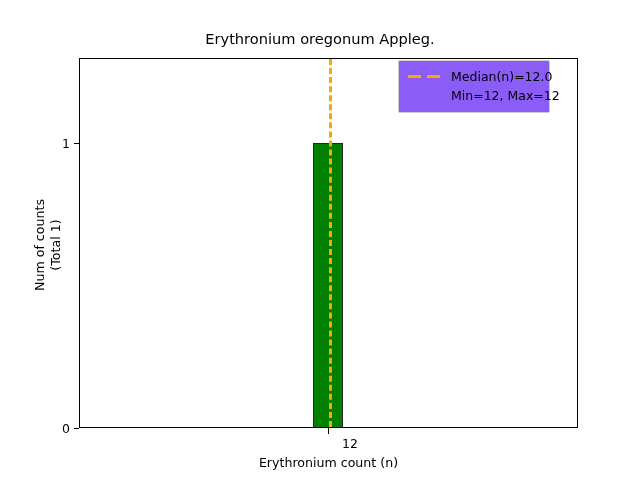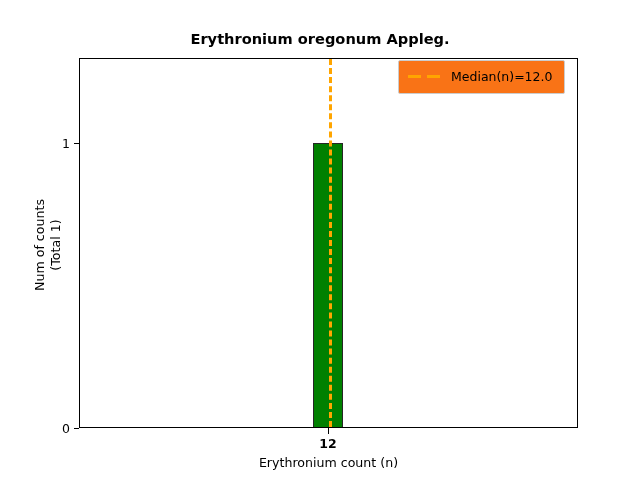--- a/index.html
+++ b/index.html
@@ -25,21 +25,20 @@
   
   #chart-title {
     position: absolute;
     left: 0;
     top: 30px;
     width: 640px;
     text-align: center;
     font-size: 14.6px;
     color: #000000;
     letter-spacing: 0px;
-    font-weight: bold;
   }
 
   
   #plot-area {
     position: absolute;
     left: 79px;
     top: 58px;
     width: 499px;
     height: 370px;
     border: 1.05px solid #000000;
@@ -84,24 +83,23 @@
     position: absolute;
     left: 26px;
     width: 44px;
     text-align: right;
     font-size: 12.5px;
     color: #000000;
   }
   .xtick-label-box {
     position: absolute;
     width: 60px;
-    text-align: center;
+    text-align: right;
     font-size: 12.5px;
     color: #000000;
-    font-weight: bold;
   }
 
   
   #xlabel {
     position: absolute;
     left: 79px;
     top: 455px;
     width: 499px;
     text-align: center;
     font-size: 12.6px;
@@ -129,23 +127,23 @@
   #ylabel-inner .sub {
     display: block;
     font-size: 12.6px;
   }
 
   
   #legend {
     position: absolute;
     left: 398px;
     top: 60px;
-    width: 167px;
+    width: 152px;
     box-sizing: border-box;
-    background: #f97316;
+    background: #8b5cf6;
     border: 1px solid #cccccc;
     border-radius: 2px;
     padding: 6px 20px 7px 8px;
   }
   .legend-row {
     display: flex;
     align-items: flex-start;
   }
   .legend-sample {
     width: 38px;
@@ -201,17 +199,18 @@
   </div>
 
   <div id="legend">
     <div class="legend-row">
       <div class="legend-sample">
         <span class="dash d1"></span>
         <span class="dash d2"></span>
       </div>
       <div class="legend-texts">
         <div>Median(n)=12.0</div>
+        <div>Min=12, Max=12</div>
       </div>
     </div>
   </div>
 
 </div>
 
 </body></html>

